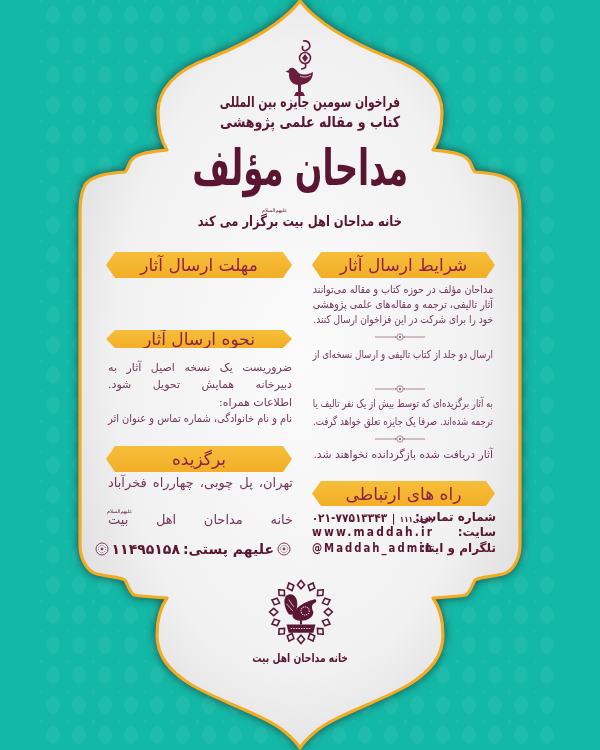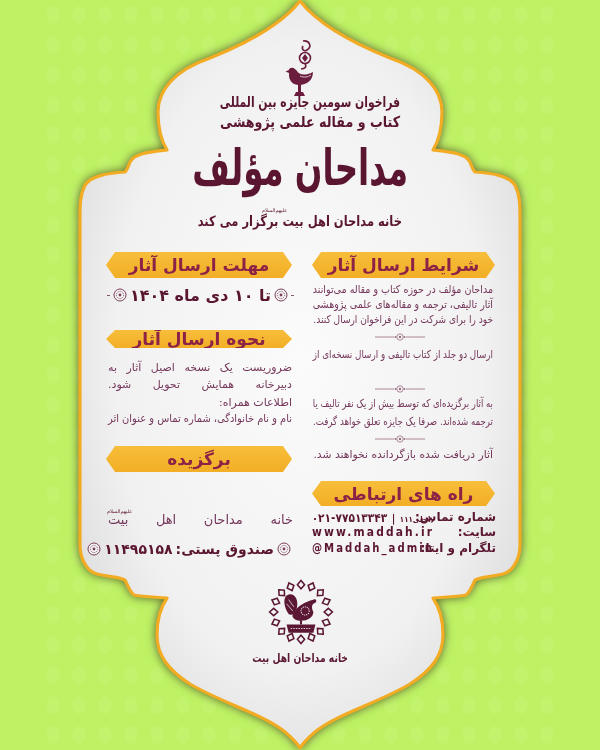--- a/index.html
+++ b/index.html
@@ -1,39 +1,39 @@
 <!DOCTYPE html>
 <html><head>
 <meta charset="utf-8">
 <style>
 *{box-sizing:border-box;margin:0;padding:0}
 html,body{width:600px;height:750px;overflow:hidden;background:#581333}
 body{font-family:"DejaVu Sans",sans-serif}
-#poster{position:relative;width:600px;height:750px;background:#bef264;direction:rtl;overflow:hidden}
+#poster{position:relative;width:600px;height:750px;background:#14b8a6;direction:rtl;overflow:hidden}
 .pattern{position:absolute;left:40px;top:0;width:520px;height:750px;
   background-image:
     radial-gradient(ellipse 7px 9px at 13px 15px, rgba(255,255,255,.05) 0 95%, transparent 100%),
     radial-gradient(circle 3px at 0 0, rgba(255,255,255,.04) 0 95%, transparent 100%);
   background-size:26px 30px}
 .frame{position:absolute;left:0;top:0;width:600px;height:750px;filter:drop-shadow(0 0 5px rgba(25,0,8,.6))}
 .abs{position:absolute}
 .line{position:absolute;white-space:nowrap;line-height:16px;height:16px}
 .j{text-align:justify;text-align-last:justify}
 .c{text-align:center}
 .r{text-align:right}
 .top-line{font-size:15px;font-weight:bold;color:#5a1530}
 .big-title{position:absolute;white-space:nowrap;font-size:50px;font-weight:bold;line-height:64px;height:64px;color:#5a1530;text-align:center}
 .subtitle{font-size:14px;font-weight:bold;color:#5a1530}
 .honor{position:absolute;font-size:5px;line-height:6px;color:#5a1530;white-space:nowrap}
 .body-text{font-size:11px;color:#74365a}
 .addr-text{font-size:13px;color:#74365a;line-height:18px;height:18px}
 .hdr{position:absolute;height:26px;background:linear-gradient(#F7BE3B,#F2AE26);
   clip-path:polygon(9px 0,calc(100% - 9px) 0,100% 50%,calc(100% - 9px) 100%,9px 100%,0 50%);
   display:flex;align-items:center;justify-content:center}
-.hdr span{font-size:17px;font-weight:bold;color:#8d2247;white-space:nowrap;line-height:26px}
+.hdr span{font-size:17px;font-weight:normal;color:#8d2247;white-space:nowrap;line-height:26px}
 .divider{position:absolute;left:375px;width:50px;height:10px}
 .orn-row{position:absolute;display:flex;align-items:center;height:20px;gap:3px}
 .orn-row .rule{flex:1;height:1px;background:#8a5570}
 .orn-row .rose{width:14px;height:14px;flex:none}
 .orn-row .txt{white-space:nowrap;font-weight:bold;color:#5a1530;flex:none}
 .deadline-txt{font-size:16px}
 .po-txt{font-size:14px}
 .c-label{position:absolute;left:436px;width:60px;font-size:12px;font-weight:bold;color:#5a1530;text-align:right;white-space:nowrap;line-height:16px;height:16px}
 .c-val{position:absolute;left:312px;width:122px;white-space:nowrap;line-height:16px;height:16px;color:#5a1530}
 .c-latin{font-size:12px;font-weight:bold;letter-spacing:2.4px;text-align:left}
@@ -142,58 +142,44 @@
 
   <div class="c-label" style="top:524px">سایت:</div>
   <div class="c-val c-latin" dir="ltr" style="top: 524px; transform-origin: left center; transform: scaleX(0.890511);">www.maddah.ir</div>
 
   <div class="c-label" style="top:540px">تلگرام و ایتا:</div>
   <div class="c-val c-latin" dir="ltr" style="top: 540px; transform-origin: left center; transform: scaleX(0.841379);">@Maddah_admin</div>
 
   <div class="hdr" style="left:106px;top:252px;width:186px">
     <span>مهلت ارسال آثار</span>
   </div>
-  <div class="orn-row" style="left:107px;top:285px;width:187px">
-    <span class="rule"></span>
-    <svg class="rose" viewBox="0 0 14 14">
-      <circle cx="7" cy="7" r="6" fill="#f4f4f4" stroke="#7a3f5a" stroke-width="1"></circle>
-      <circle cx="7" cy="7" r="3.6" fill="none" stroke="#7a3f5a" stroke-width=".8" stroke-dasharray="1.2 .8"></circle>
-      <circle cx="7" cy="7" r="1.4" fill="#7a3f5a"></circle>
-    </svg>
-    <span class="txt deadline-txt">تا ۱۰ دی ماه ۱۴۰۴</span>
-    <svg class="rose" viewBox="0 0 14 14">
-      <circle cx="7" cy="7" r="6" fill="#f4f4f4" stroke="#7a3f5a" stroke-width="1"></circle>
-      <circle cx="7" cy="7" r="3.6" fill="none" stroke="#7a3f5a" stroke-width=".8" stroke-dasharray="1.2 .8"></circle>
-      <circle cx="7" cy="7" r="1.4" fill="#7a3f5a"></circle>
-    </svg>
-    <span class="rule"></span>
-  </div>
 
   <div class="hdr" style="left:106px;top:330px;width:186px;height:18px">
     <span>نحوه ارسال آثار</span>
   </div>
   <div class="line j body-text" style="left:108px;top:377px;width:184px">دبیرخانه همایش تحویل شود.</div>
   <div class="line j body-text" style="left:108px;top:360px;width:184px">ضروریست یک نسخه اصیل آثار به</div>
   <div class="line r body-text" style="left:108px;top:395px;width:184px">اطلاعات همراه:</div>
   <div class="line j body-text" style="left: 108px; top: 411px; width: 184px; transform-origin: right center; transform: scaleX(0.897561);">نام و نام خانوادگی، شماره تماس و عنوان اثر</div>
 
   <div class="hdr" style="left:106px;top:446px;width:186px">
     <span>برگزیده</span>
   </div>
+  <div class="line j addr-text" style="left:108px;top:474px;width:185px">تهران، پل چوبی، چهارراه فخرآباد</div>
   <div class="line j addr-text" style="left:108px;top:511px;width:185px">خانه مداحان اهل بیت</div>
   <div class="honor" style="left:107px;top:508px">علیهم‌السلام</div>
 
   <div class="orn-row" style="left:107px;top:539px;width:187px">
     <span class="rule"></span>
     <svg class="rose" viewBox="0 0 14 14">
       <circle cx="7" cy="7" r="6" fill="#f4f4f4" stroke="#7a3f5a" stroke-width="1"></circle>
       <circle cx="7" cy="7" r="3.6" fill="none" stroke="#7a3f5a" stroke-width=".8" stroke-dasharray="1.2 .8"></circle>
       <circle cx="7" cy="7" r="1.4" fill="#7a3f5a"></circle>
     </svg>
-    <span class="txt po-txt">صندوق پستی:</span>
+    <span class="txt po-txt">علیهم پستی:</span>
     <span class="txt po-txt">۱۱۴۹۵۱۵۸</span>
     <svg class="rose" viewBox="0 0 14 14">
       <circle cx="7" cy="7" r="6" fill="#f4f4f4" stroke="#7a3f5a" stroke-width="1"></circle>
       <circle cx="7" cy="7" r="3.6" fill="none" stroke="#7a3f5a" stroke-width=".8" stroke-dasharray="1.2 .8"></circle>
       <circle cx="7" cy="7" r="1.4" fill="#7a3f5a"></circle>
     </svg>
     <span class="rule"></span>
   </div>
 
   <svg class="abs" style="left:268px;top:579px" width="66" height="66" viewBox="0 0 64 64">

